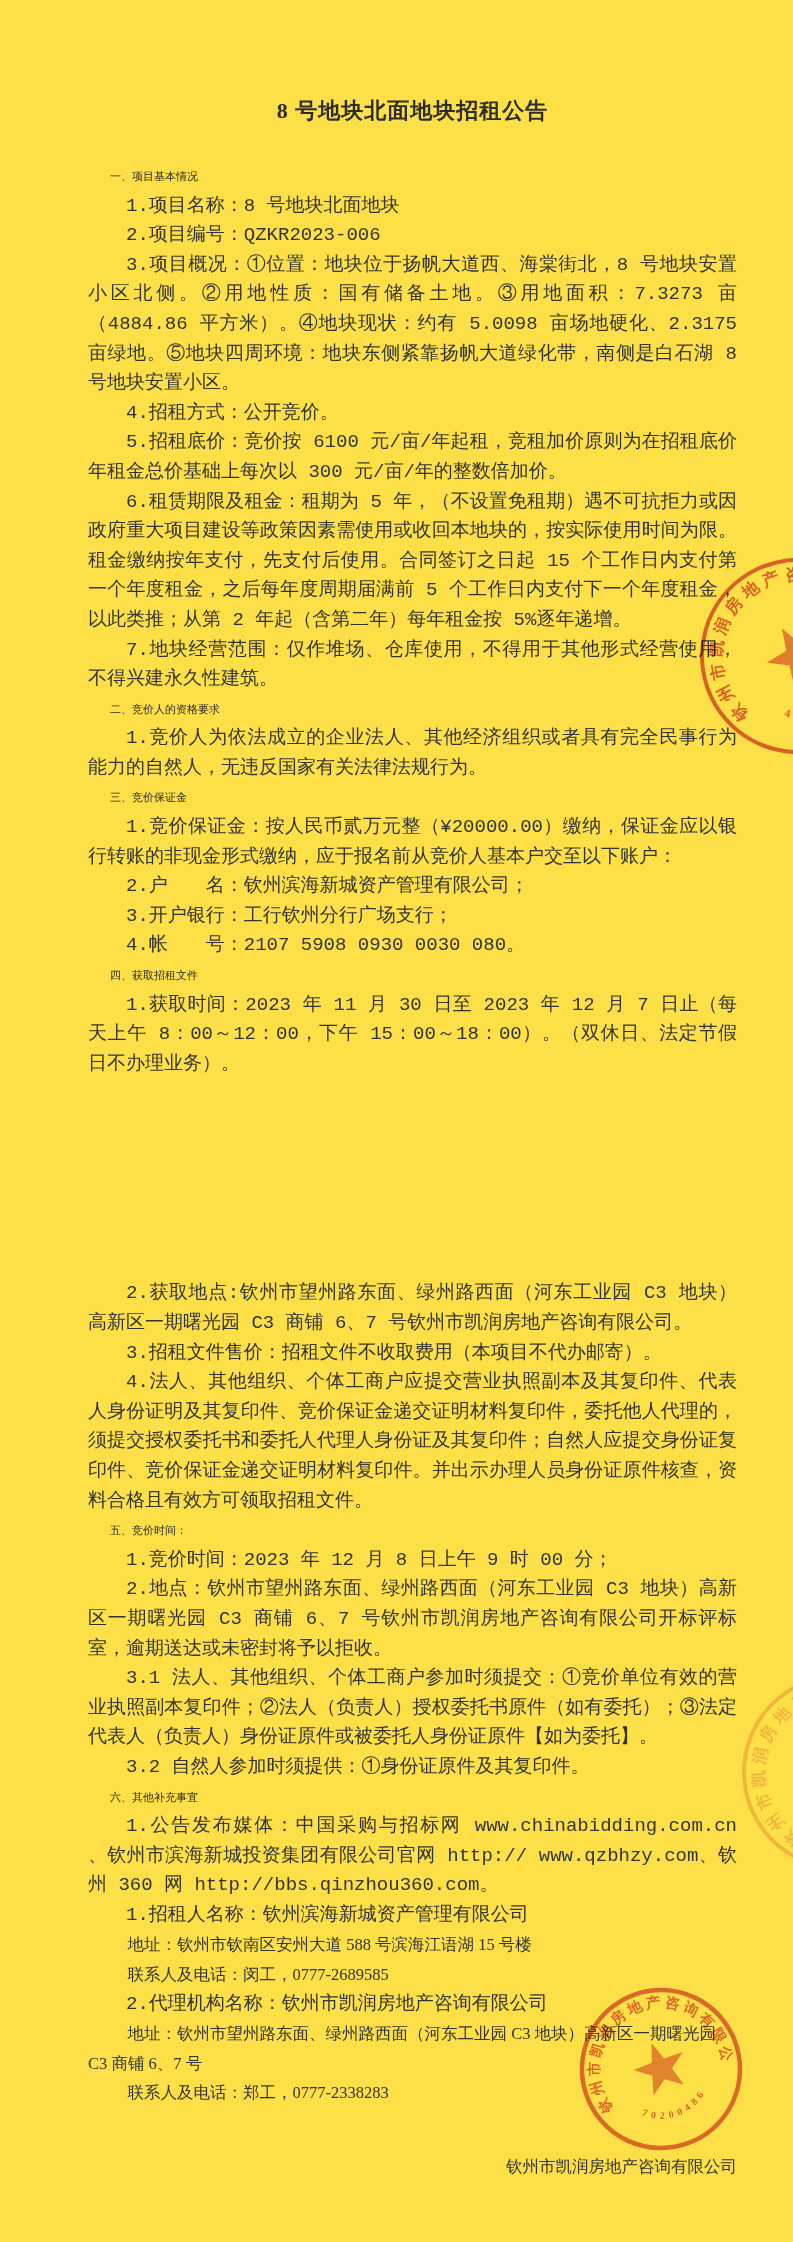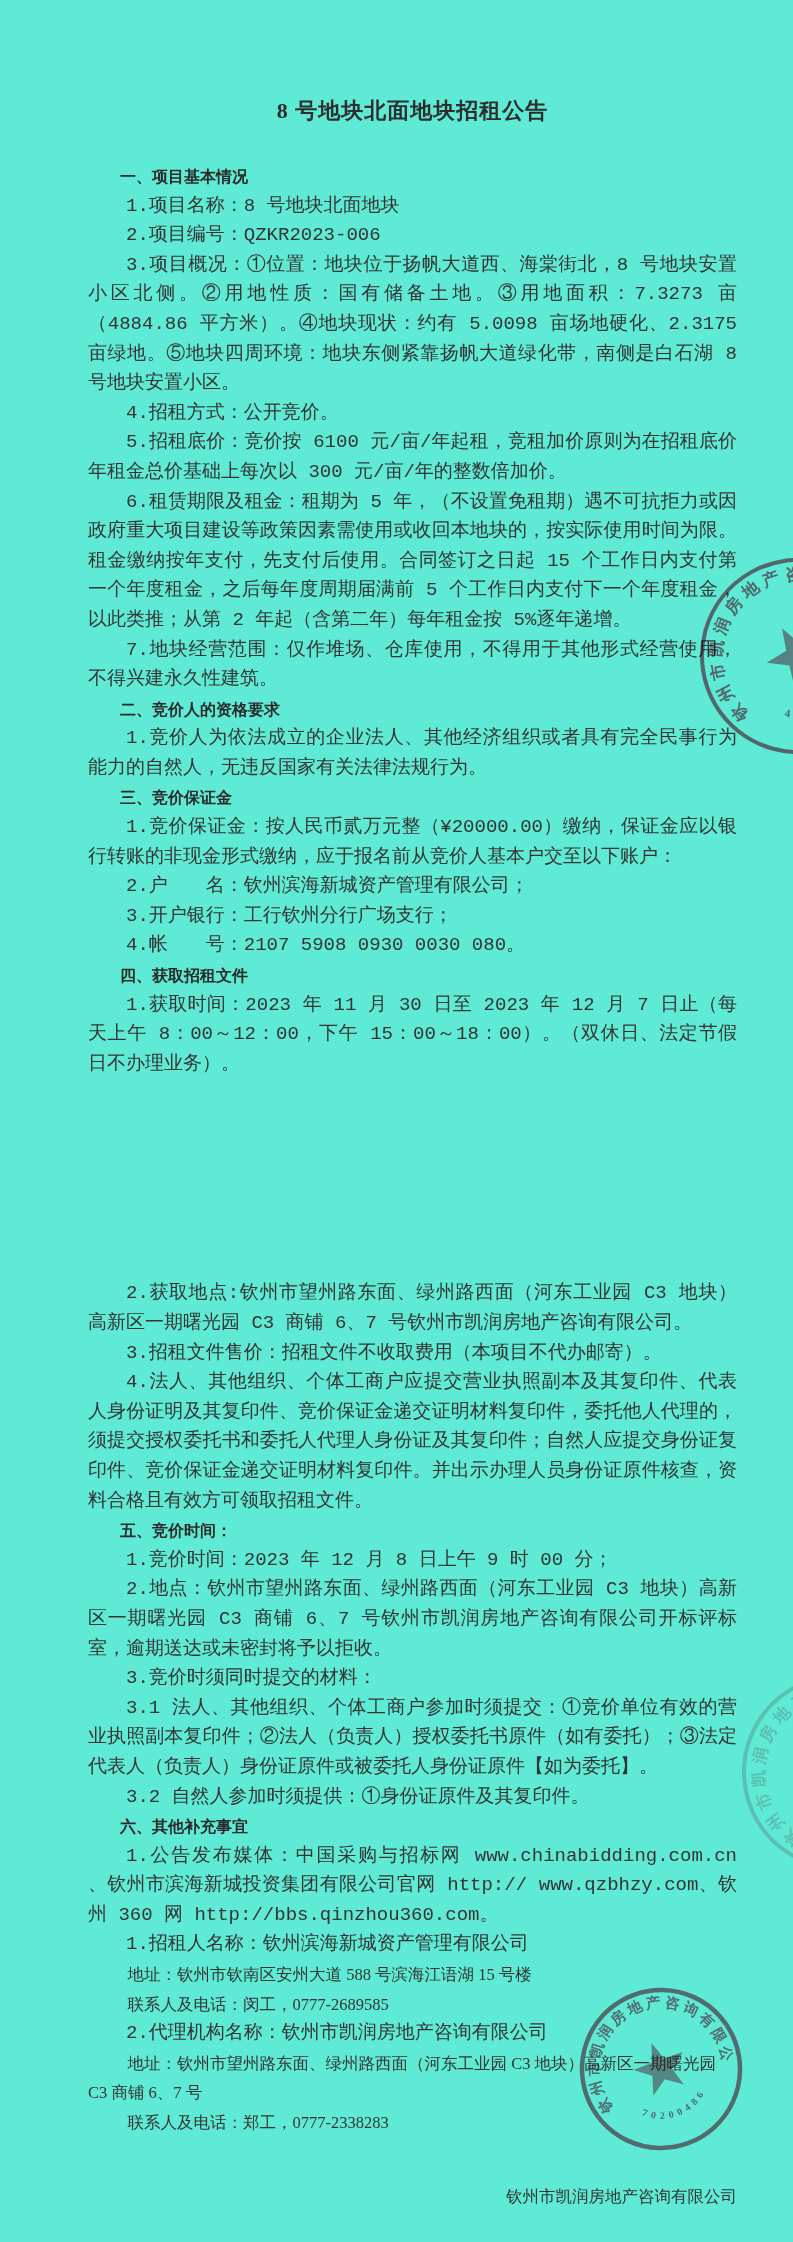--- a/index.html
+++ b/index.html
@@ -1,27 +1,27 @@
 <!DOCTYPE html>
 <html><head>
 <meta charset="utf-8">
 <style>
   html,body { margin:0; padding:0; background:#ffffff; }
   .page {
     position:relative; width:793px; height:2242px; overflow:hidden;
-    background:#5eead4; color:#343434;
+    background:#fde047; color:#343434;
     font-family:"Liberation Serif","DejaVu Serif",serif;
   }
   .content { position:absolute; left:88px; right:56px; top:94px; }
   .title {
     text-align:center; font-size:22px; font-weight:bold; letter-spacing:1px;
     color:#2d2d2d; line-height:34px; margin-bottom:34px;
   }
   .h {
-    font-weight:bold; text-indent:2em; font-size:16px; line-height:29.6px;
+    font-weight:normal; text-indent:2em; font-size:11px; line-height:29.6px;
     color:#2a2a2a;
   }
   .p {
     text-indent:2em; font-size:19px; line-height:29.6px;
     text-align:justify; text-justify:inter-ideograph;font-family:Liberation Mono, monospace;
   }
   .pc { text-indent:2.4em; font-size:16.5px; line-height:29.6px;font-family:Liberation Serif, serif; }
   .page-gap { height:200px; }
   .signature { margin-top:44px; text-align:right; font-size:16.5px; line-height:29.6px; }
   .stamp {
@@ -62,21 +62,20 @@
     <div class="p">1.获取时间：2023 年 11 月 30 日至 2023 年 12 月 7 日止（每天上午 8：00～12：00，下午 15：00～18：00）。（双休日、法定节假日不办理业务）。</div>
 
     <div class="page-gap"></div>
 
     <div class="p">2.获取地点:钦州市望州路东面、绿州路西面（河东工业园 C3 地块）高新区一期曙光园 C3 商铺 6、7 号钦州市凯润房地产咨询有限公司。</div>
     <div class="p">3.招租文件售价：招租文件不收取费用（本项目不代办邮寄）。</div>
     <div class="p">4.法人、其他组织、个体工商户应提交营业执照副本及其复印件、代表人身份证明及其复印件、竞价保证金递交证明材料复印件，委托他人代理的，须提交授权委托书和委托人代理人身份证及其复印件；自然人应提交身份证复印件、竞价保证金递交证明材料复印件。并出示办理人员身份证原件核查，资料合格且有效方可领取招租文件。</div>
     <div class="h">五、竞价时间：</div>
     <div class="p">1.竞价时间：2023 年 12 月 8 日上午 9 时 00 分；</div>
     <div class="p">2.地点：钦州市望州路东面、绿州路西面（河东工业园 C3 地块）高新区一期曙光园 C3 商铺 6、7 号钦州市凯润房地产咨询有限公司开标评标室，逾期送达或未密封将予以拒收。</div>
-    <div class="p">3.竞价时须同时提交的材料：</div>
     <div class="p">3.1 法人、其他组织、个体工商户参加时须提交：①竞价单位有效的营业执照副本复印件；②法人（负责人）授权委托书原件（如有委托）；③法定代表人（负责人）身份证原件或被委托人身份证原件【如为委托】。</div>
     <div class="p">3.2 自然人参加时须提供：①身份证原件及其复印件。</div>
     <div class="h">六、其他补充事宜</div>
     <div class="p">1.公告发布媒体：中国采购与招标网 www.chinabidding.com.cn 、钦州市滨海新城投资集团有限公司官网 http:// www.qzbhzy.com、钦州 360 网 http://bbs.qinzhou360.com。</div>
     <div class="p">1.招租人名称：钦州滨海新城资产管理有限公司</div>
     <div class="pc">地址：钦州市钦南区安州大道 588 号滨海江语湖 15 号楼</div>
     <div class="pc">联系人及电话：闵工，0777-2689585</div>
     <div class="p">2.代理机构名称：钦州市凯润房地产咨询有限公司</div>
     <div class="pc">地址：钦州市望州路东面、绿州路西面（河东工业园 C3 地块）高新区一期曙光园 C3 商铺 6、7 号</div>
     <div class="pc">联系人及电话：郑工，0777-2338283</div>

